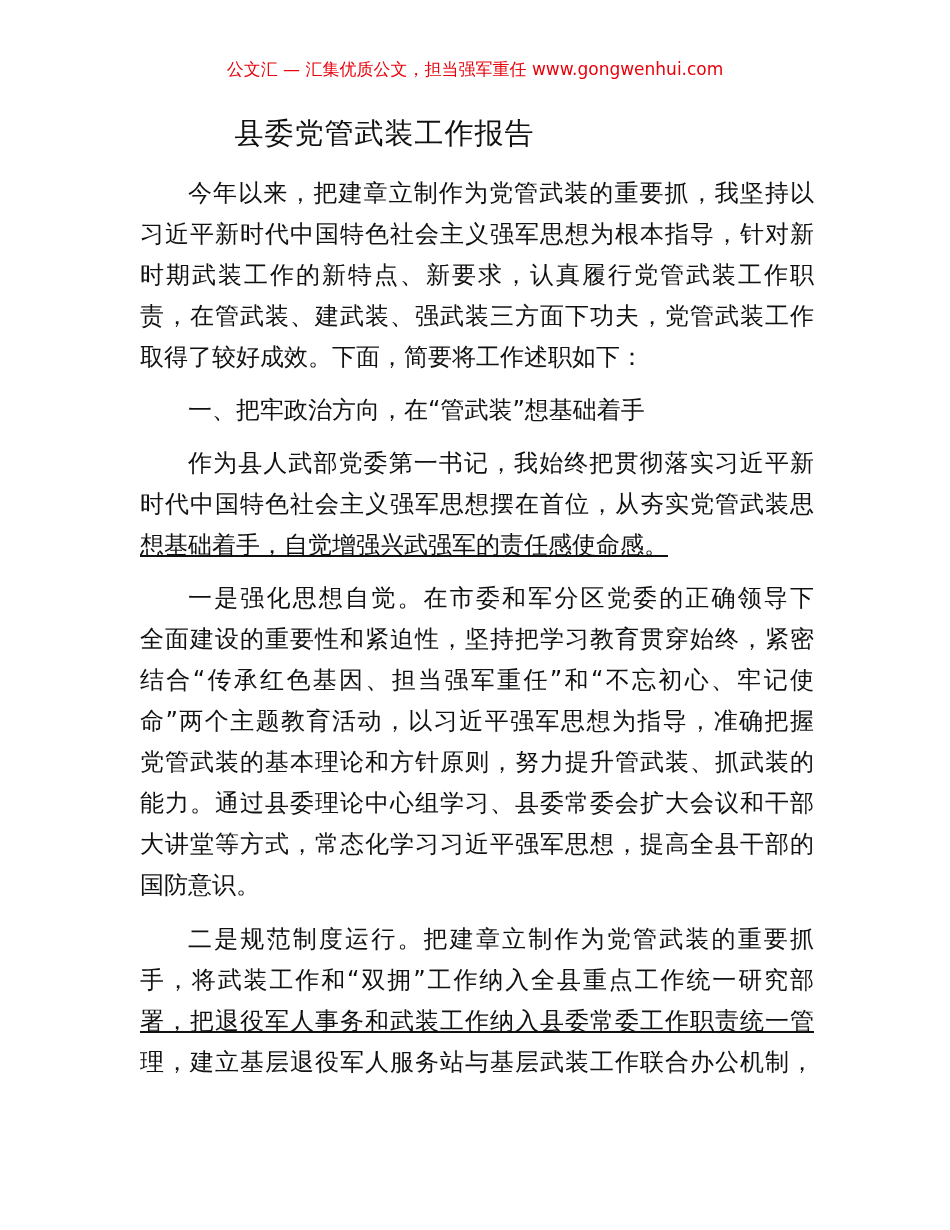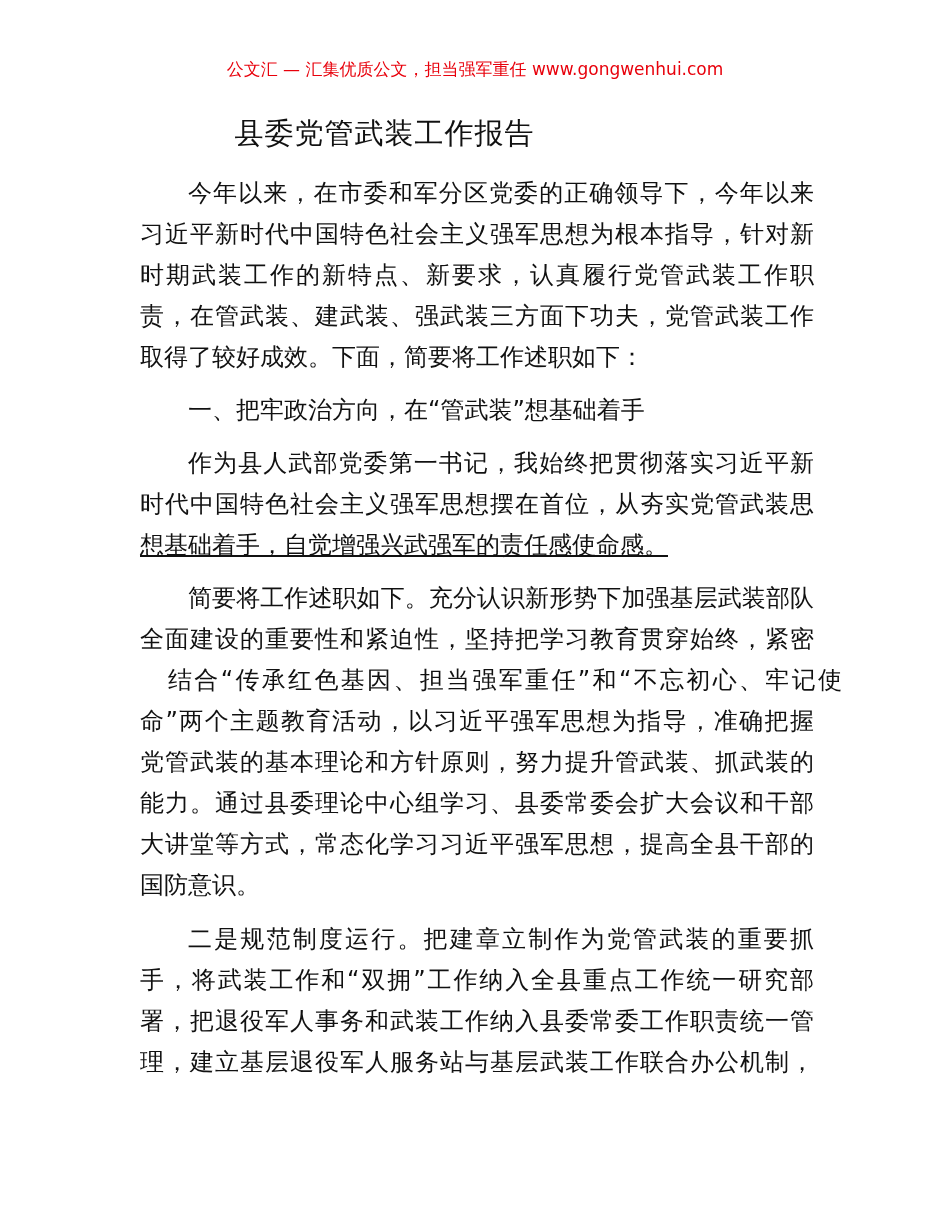--- a/index.html
+++ b/index.html
@@ -17,52 +17,52 @@
 </head>
 <body>
 
 <div class="header">公文汇 — 汇集优质公文，担当强军重任 www.gongwenhui.com</div>
 
 <div class="title">县委党管武装工作报告</div>
 
 <div class="body">
 
   <div class="para-block" style="position:absolute; top:0px; left:0; width:674px;">
-    <span class="line indent" style="position: absolute; top: 0px; left: 0px; width: 626px; letter-spacing: 0px;">今年以来，在市委和军分区党委的正确领导下，今年以来</span>
+    <span class="line indent" style="position: absolute; top: 0px; left: 0px; width: 626px; letter-spacing: 0px;">今年以来，把建章立制作为党管武装的重要抓，我坚持以</span>
     <span class="line" style="position: absolute; top: 41px; left: 0px; width: 674px; letter-spacing: 0px;">习近平新时代中国特色社会主义强军思想为根本指导，针对新</span>
     <span class="line" style="position: absolute; top: 82px; left: 0px; width: 674px; letter-spacing: 0px;">时期武装工作的新特点、新要求，认真履行党管武装工作职</span>
     <span class="line" style="position: absolute; top: 123px; left: 0px; width: 674px; letter-spacing: 0px;">责，在管武装、建武装、强武装三方面下功夫，党管武装工作</span>
     <span class="line last" style="position:absolute; top:164px; left:0; width:674px;">取得了较好成效。下面，简要将工作述职如下：</span>
   </div>
 
   <div class="para-block" style="position:absolute; top:217px; left:0; width:674px;">
     <span class="line last indent" style="position:absolute; top:0px; left:0; width:626px;">一、把牢政治方向，在“管武装”想基础着手</span>
   </div>
 
   <div class="para-block" style="position:absolute; top:270px; left:0; width:674px;">
     <span class="line indent" style="position: absolute; top: 0px; left: 0px; width: 626px; letter-spacing: 0px;">作为县人武部党委第一书记，我始终把贯彻落实习近平新</span>
     <span class="line" style="position: absolute; top: 41px; left: 0px; width: 674px; letter-spacing: 0px;">时代中国特色社会主义强军思想摆在首位，从夯实党管武装思</span>
     <span class="line last" style="position:absolute; top:82px; left:0; width:674px;text-decoration:underline;">想基础着手，自觉增强兴武强军的责任感使命感。</span>
   </div>
 
   <div class="para-block" style="position:absolute; top:405px; left:0; width:674px;">
-    <span class="line indent" style="position: absolute; top: 0px; left: 0px; width: 626px; letter-spacing: 0px;">简要将工作述职如下。充分认识新形势下加强基层武装部队</span>
+    <span class="line indent" style="position: absolute; top: 0px; left: 0px; width: 626px; letter-spacing: 0px;">一是强化思想自觉。在市委和军分区党委的正确领导下</span>
     <span class="line" style="position: absolute; top: 41px; left: 0px; width: 674px; letter-spacing: 0px;">全面建设的重要性和紧迫性，坚持把学习教育贯穿始终，紧密</span>
-    <span class="line" style="position: absolute; top: 82px; left: 0px; width: 674px; letter-spacing: 0px; margin-left: 28px;">结合“传承红色基因、担当强军重任”和“不忘初心、牢记使</span>
+    <span class="line" style="position: absolute; top: 82px; left: 0px; width: 674px; letter-spacing: 0px;">结合“传承红色基因、担当强军重任”和“不忘初心、牢记使</span>
     <span class="line" style="position: absolute; top: 123px; left: 0px; width: 674px; letter-spacing: 0px;">命”两个主题教育活动，以习近平强军思想为指导，准确把握</span>
     <span class="line" style="position: absolute; top: 164px; left: 0px; width: 674px; letter-spacing: 0px;">党管武装的基本理论和方针原则，努力提升管武装、抓武装的</span>
     <span class="line" style="position: absolute; top: 205px; left: 0px; width: 674px; letter-spacing: 0px;">能力。通过县委理论中心组学习、县委常委会扩大会议和干部</span>
     <span class="line" style="position: absolute; top: 246px; left: 0px; width: 674px; letter-spacing: 0px;">大讲堂等方式，常态化学习习近平强军思想，提高全县干部的</span>
     <span class="line last" style="position:absolute; top:287px; left:0; width:674px;">国防意识。</span>
   </div>
 
   <div class="para-block" style="position:absolute; top:746px; left:0; width:674px;">
     <span class="line indent" style="position: absolute; top: 0px; left: 0px; width: 626px; letter-spacing: 0px;">二是规范制度运行。把建章立制作为党管武装的重要抓</span>
     <span class="line" style="position: absolute; top: 41px; left: 0px; width: 674px; letter-spacing: 0px;">手，将武装工作和“双拥”工作纳入全县重点工作统一研究部</span>
-    <span class="line" style="position: absolute; top: 82px; left: 0px; width: 674px; letter-spacing: 0px;">署，把退役军人事务和武装工作纳入县委常委工作职责统一管</span>
+    <span class="line" style="position: absolute; top: 82px; left: 0px; width: 674px; letter-spacing: 0px; text-decoration: underline;">署，把退役军人事务和武装工作纳入县委常委工作职责统一管</span>
     <span class="line" style="position: absolute; top: 123px; left: 0px; width: 674px; letter-spacing: 0px;">理，建立基层退役军人服务站与基层武装工作联合办公机制，</span>
   </div>
 </div>
 
 <style>
   .line { font-size: 24px; line-height: 41px; height: 41px; box-sizing: border-box; }
   .line.indent { left: 48px !important; padding-left: 0; }
 </style>
 
 </body></html>

